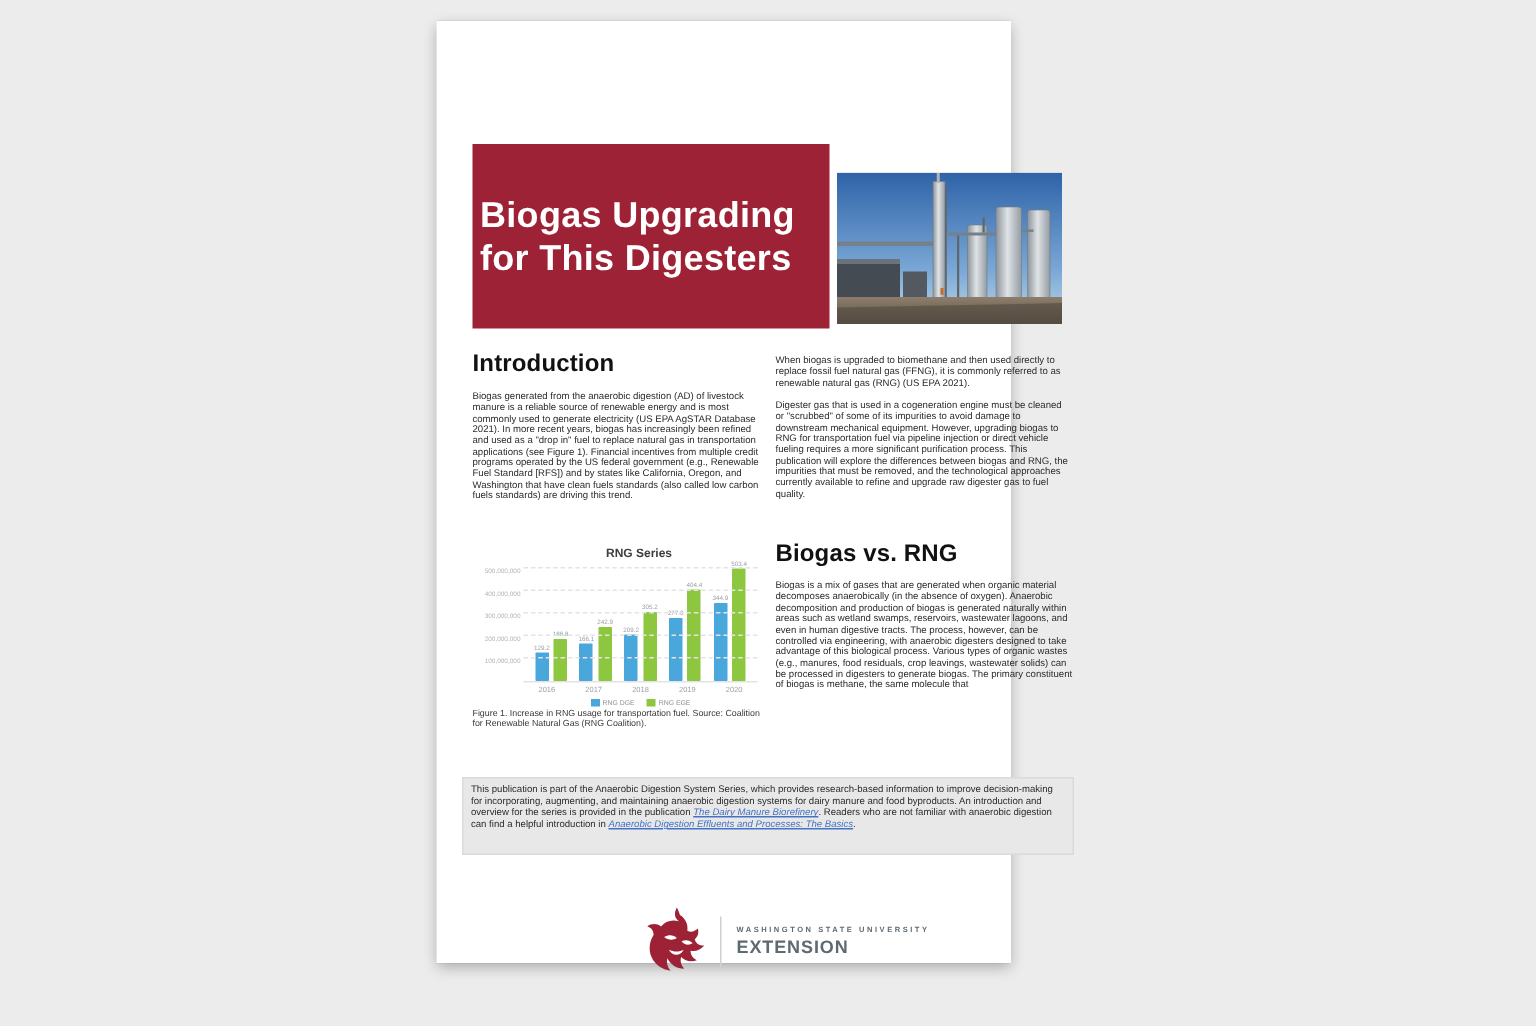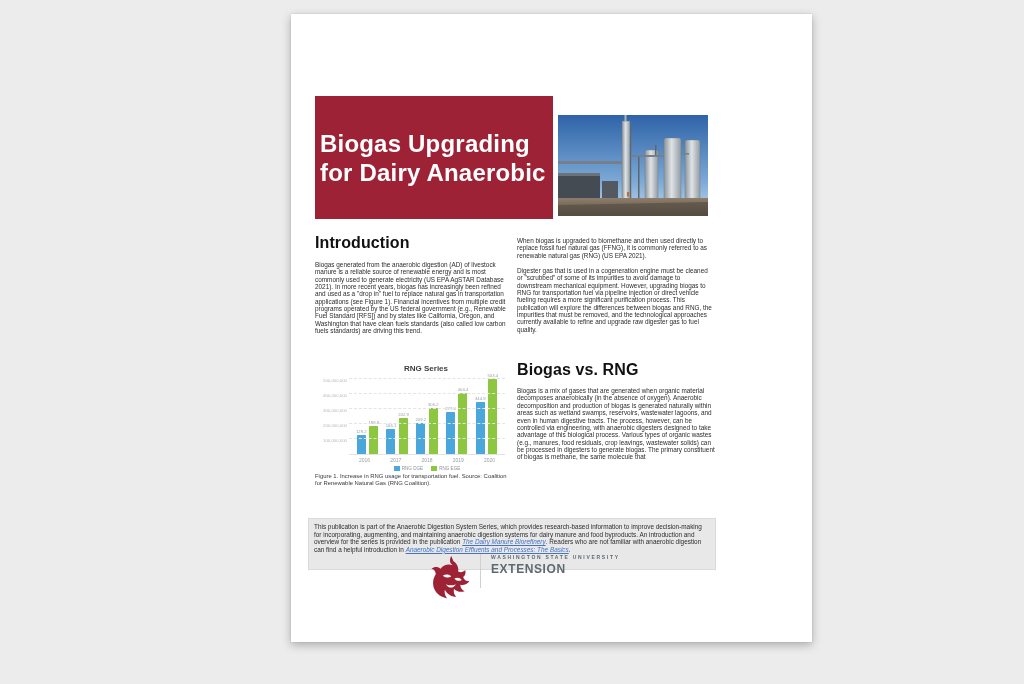--- a/index.html
+++ b/index.html
@@ -3,21 +3,21 @@
 <meta charset="utf-8">
 <style>
   * { margin: 0; padding: 0; box-sizing: border-box; }
   html, body { width: 1024px; height: 684px; overflow: hidden; }
   body {
     background: #ececec;
     font-family: "Liberation Sans", "DejaVu Sans", sans-serif;
     position: relative;
   }
   .page {
-    position: absolute; left: 291px; top: 14px; width: 521px; height: 628px;
+    position: absolute; left: 291px; top: 14px; width: 383px; height: 628px;
     background: #ffffff;
     box-shadow: 0 3px 9px rgba(0,0,0,0.28), 0 0 1px rgba(0,0,0,0.2);
   }
   
   .banner {
     position: absolute; left: 24px; top: 82px; width: 238px; height: 123px;
     display: flex; align-items: center;
   }
   .banner-title {
     color: #ffffff; font-weight: bold; font-size: 24px; line-height: 29px;
@@ -76,39 +76,39 @@
   
   .series-box {
     position: absolute; left: 17px; top: 504px; width: 408px; min-height: 52px;
     background: #e8e8e8; border: 1px solid #dadada; padding: 4px 5px;
     font-size: 6.4px; line-height: 7.6px; color: #2c2c2c;
   }
   .series-box a {
     color: #4472c4; font-style: italic; text-decoration: underline; cursor: pointer;
   }
   
-  .footer-logo { position: absolute; left: 137px; top: 540px; display: flex; }
+  .footer-logo { position: absolute; left: 137px; top: 589px; display: flex; align-items: center; }
   .cougar { width: 45px; height: 49px; }
   .logo-divider { width: 1px; height: 34px; background: #d0d0d0; margin: 0 10px 0 7px; }
   .logo-text .univ {
     font-size: 5px; letter-spacing: 1.7px; color: #5e6a71; font-weight: bold;
   }
   .logo-text .ext {
     font-size: 12px; font-weight: bold; color: #5e6a71; letter-spacing: 0.6px; margin-top: 1.5px;
   }
 </style>
 </head>
 <body>
 
 <div class="page">
 
   <div class="banner" style="background:#9e2235;">
     <div class="banner-title">
       <div>Biogas Upgrading</div>
-      <div>for Dairy Anaerobic</div>
+      <div>for This Digesters</div>
     </div>
   </div>
 
   <div class="photo">
     <svg width="150" height="101" viewBox="0 0 150 101">
       <defs>
         <linearGradient id="sky" x1="0" y1="0" x2="0" y2="1">
           <stop offset="0" stop-color="#2e63a8"></stop>
           <stop offset="0.65" stop-color="#7ba8d6"></stop>
           <stop offset="1" stop-color="#c2d9ec"></stop>

